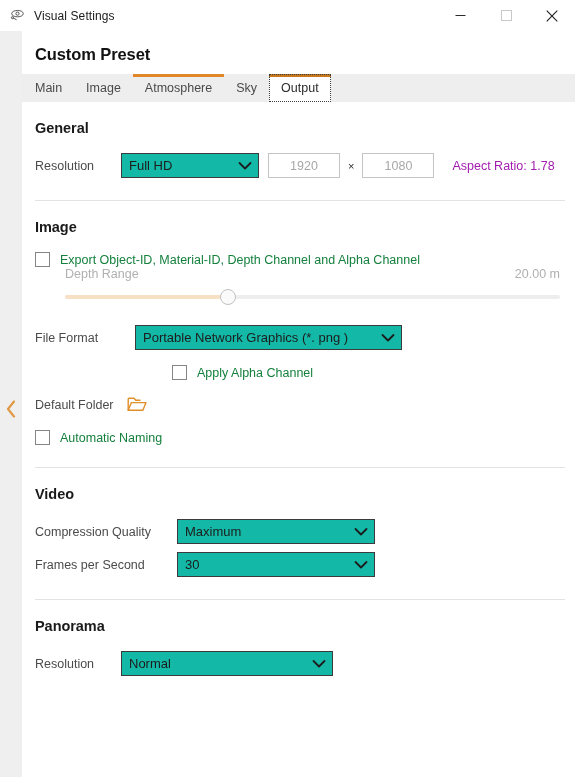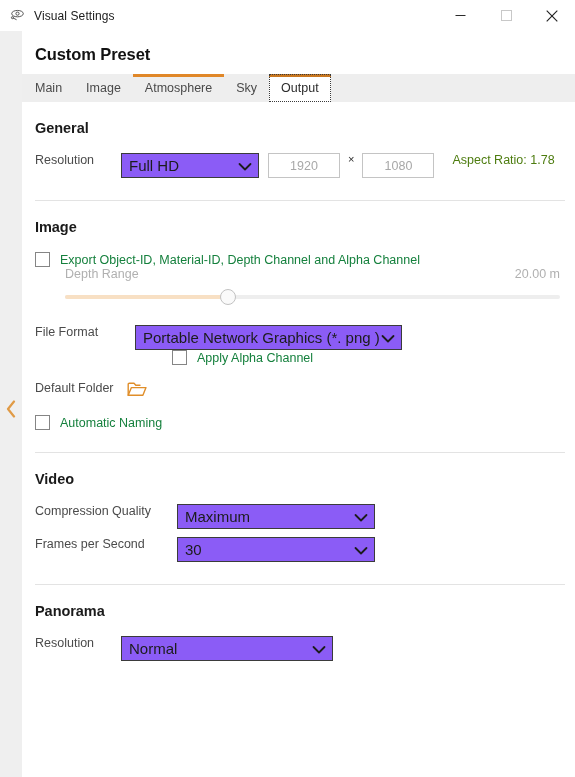--- a/index.html
+++ b/index.html
@@ -149,40 +149,41 @@
     letter-spacing: -0.05px;
   }
   .divider {
     height: 1px;
     background: #e3e3e3;
     margin-top: 22px;
   }
 
   .row {
     display: flex;
+    align-items: center;
     margin-bottom: 0;
   }
   .row + .row { margin-top: 8px; }
 
   .lbl {
     font-size: 12.5px;
     color: #4b4b4b;
   }
   .lbl.disabled { color: #b0b0b0; }
 
   
   .select {
     position: relative;
     border: 1px solid #3b3b3b;
-    background: #8b5cf6;
+    background: #14b8a6;
     height: 25px;
     display: flex;
     align-items: center;
     padding: 0 26px 0 7px;
-    font-size: 15px;
+    font-size: 13px;
     color: #1c1c1c;
     cursor: pointer;
     white-space: nowrap;
   }
   .select .chev {
     position: absolute;
     right: 6px; top: 50%;
     transform: translateY(-50%);
     pointer-events: none;
   }
@@ -199,21 +200,21 @@
     font-size: 12.5px;
     color: #a8a8a8;
   }
   .times {
     margin: 0 8px;
     font-size: 11px;
     color: #2a2a2a;
   }
   .aspect {
     font-size: 12.5px;
-    color: #4d7c0f;
+    color: #a21caf;
     margin-left: 18px;
   }
 
   
   .chk {
     width: 15px; height: 15px;
     border: 1px solid #858585;
     background: #fff;
     display: inline-block;
     cursor: pointer;
@@ -406,21 +407,21 @@
             <div class="select" style="width:267px">
               <span>Portable Network Graphics  (*. png )</span>
               <span class="chev">
                 <svg width="14" height="9" viewBox="0 0 14 9">
                   <polyline points="1.5,1.5 7,7 12.5,1.5" fill="none" stroke="#1c1c1c" stroke-width="1.8" stroke-linecap="round" stroke-linejoin="round"></polyline>
                 </svg>
               </span>
             </div>
           </div>
 
-          <div class="chk-row" style="margin-top:0; padding-left:137px">
+          <div class="chk-row" style="margin-top:15px; padding-left:137px">
             <span class="chk"></span>
             <span class="chk-label">Apply Alpha Channel</span>
           </div>
 
           <div class="row" style="margin-top:16px">
             <span class="lbl">Default Folder</span>
             <span class="folder-icon">
               <svg width="20" height="17" viewBox="0 0 20 17">
                 <path d="M1.2 14.2 V3.2 a1 1 0 0 1 1-1 H7 l1.8 2.1 H13" fill="none" stroke="#e08e2a" stroke-width="1.4" stroke-linejoin="round" stroke-linecap="round"></path>
                 <path d="M1.2 14.2 L4.4 6.6 H19 L15.9 14.2 Z" fill="none" stroke="#e08e2a" stroke-width="1.4" stroke-linejoin="round" stroke-linecap="round"></path>

